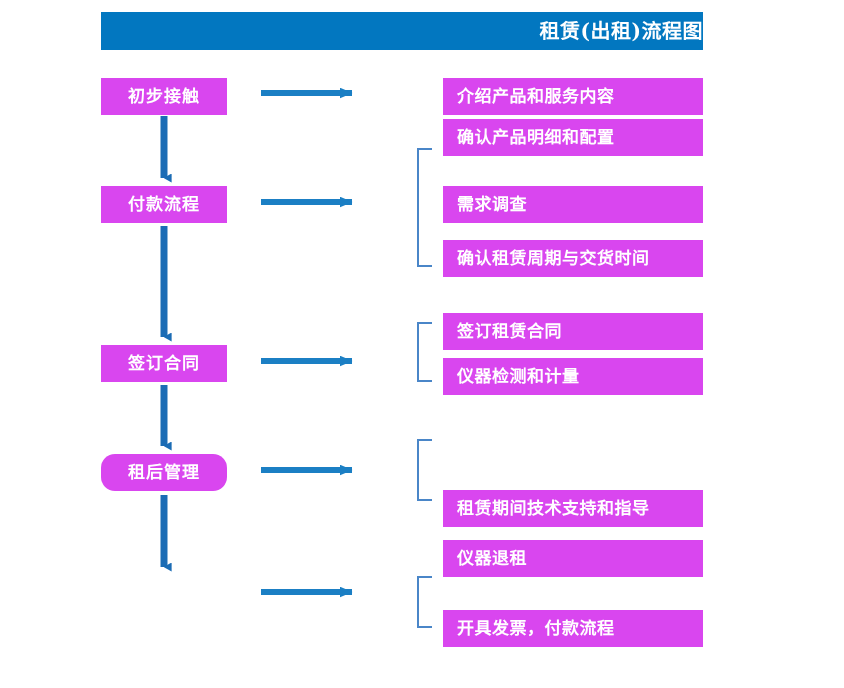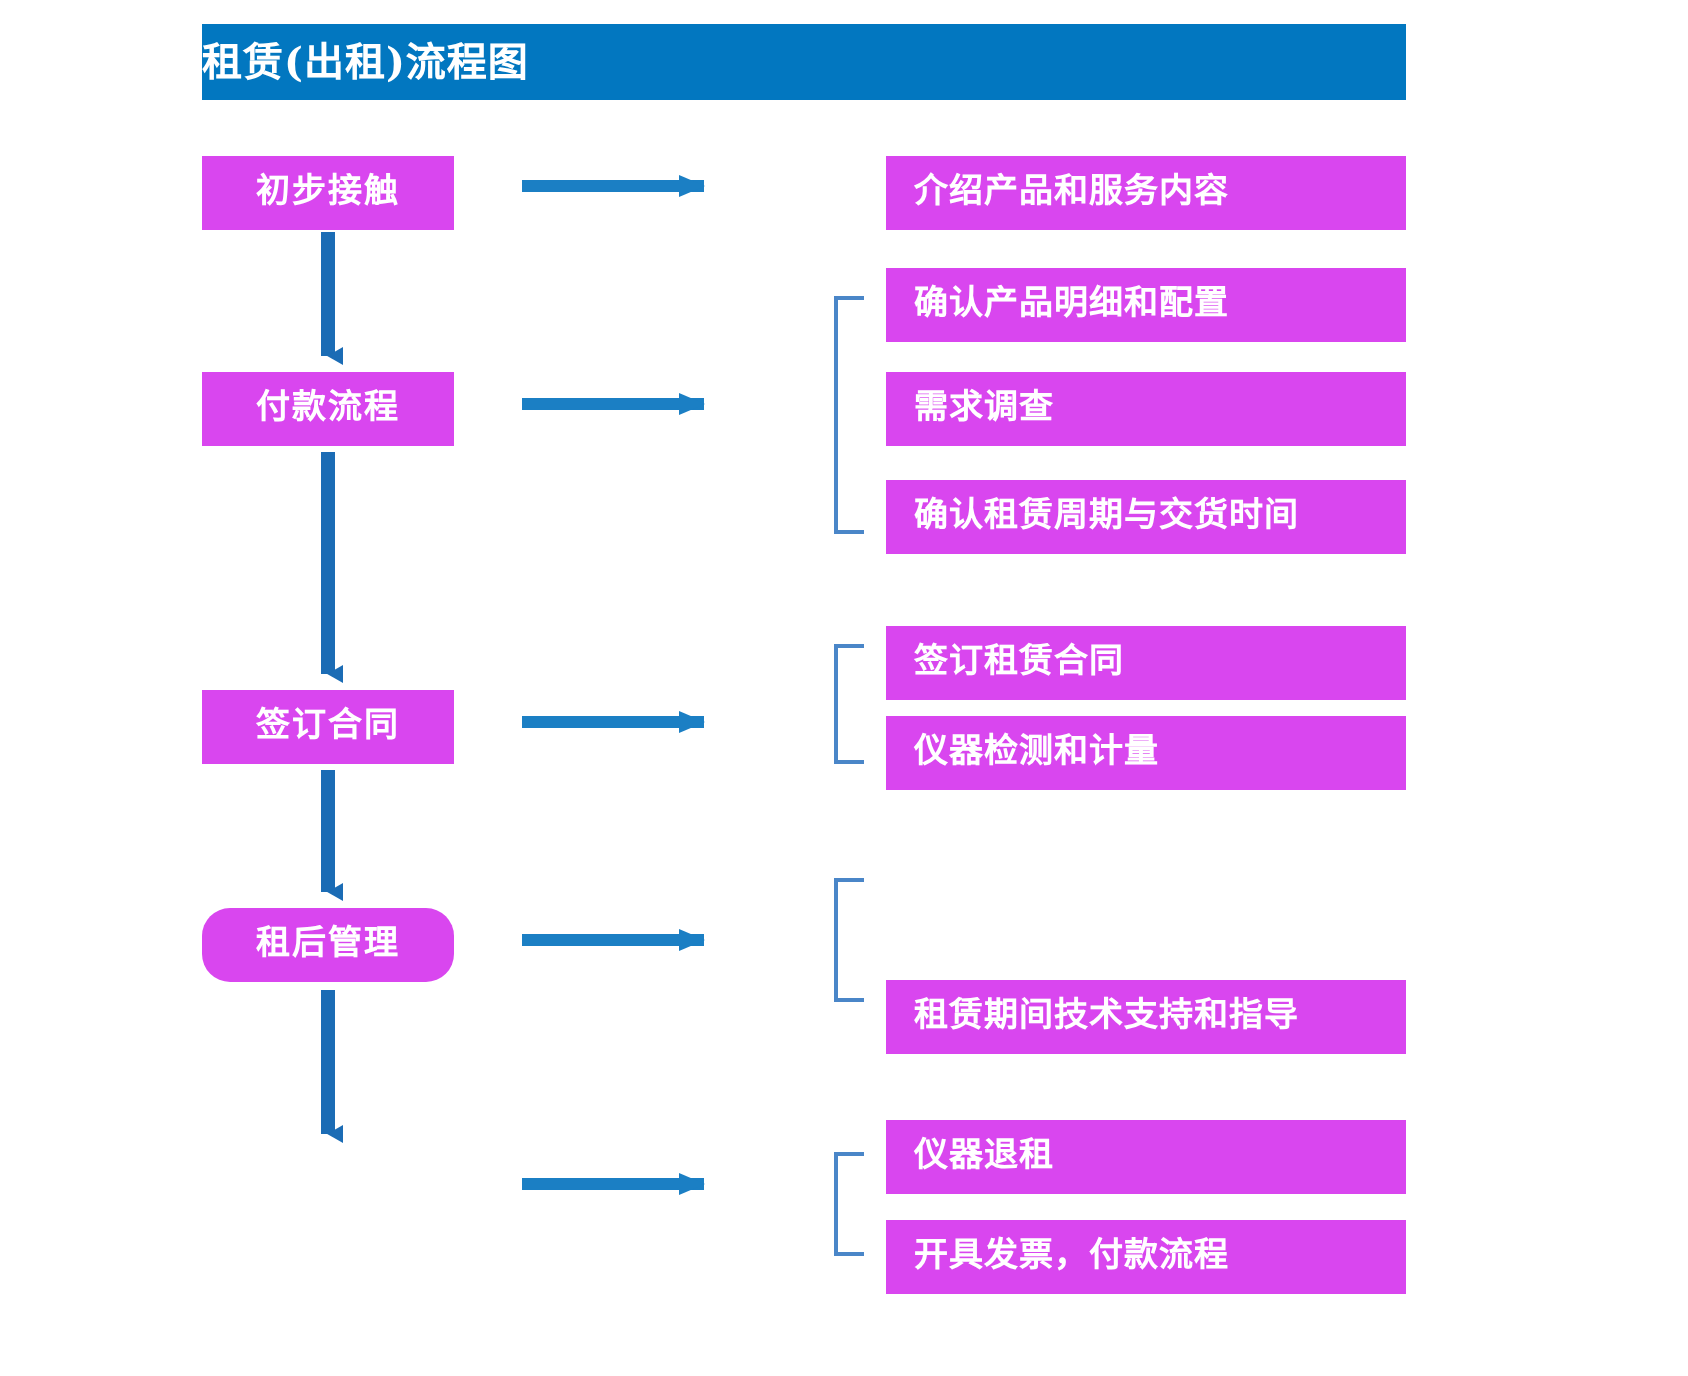--- a/index.html
+++ b/index.html
@@ -27,21 +27,21 @@
   
   .title-bar {
     position: absolute;
     left: 101px;
     top: 12px;
     width: 602px;
     height: 38px;
     background: #0277c0;
     display: flex;
     align-items: center;
-    justify-content: flex-start;
+    justify-content: flex-end;
   }
   .title-bar .title-text {
     color: #ffffff;
     font-size: 20px;
     font-weight: bold;
     letter-spacing: 0.5px;
     line-height: 1;
     white-space: nowrap;
   }
 
@@ -171,41 +171,41 @@
 
   <div class="box stage-box" style="top:454px;border-radius:14px;">
     <span class="box-text">租后管理</span>
   </div>
 
 
   <div class="box detail-box" style="top:78px;">
     <span class="box-text">介绍产品和服务内容</span>
   </div>
 
-  <div class="box detail-box" style="top:134px;">
+  <div class="box detail-box" style="top:119px;">
     <span class="box-text">确认产品明细和配置</span>
   </div>
   <div class="box detail-box" style="top:186px;">
     <span class="box-text">需求调查</span>
   </div>
   <div class="box detail-box" style="top:240px;">
     <span class="box-text">确认租赁周期与交货时间</span>
   </div>
 
   <div class="box detail-box" style="top:313px;">
     <span class="box-text">签订租赁合同</span>
   </div>
   <div class="box detail-box" style="top:358px;">
     <span class="box-text">仪器检测和计量</span>
   </div>
 
   <div class="box detail-box" style="top:490px;">
     <span class="box-text">租赁期间技术支持和指导</span>
   </div>
 
-  <div class="box detail-box" style="top:560px;text-align:center;">
+  <div class="box detail-box" style="top:540px;text-align:center;">
     <span class="box-text">仪器退租</span>
   </div>
   <div class="box detail-box" style="top:610px;">
     <span class="box-text">开具发票，付款流程</span>
   </div>
 
 </div>
 
 </body></html>

